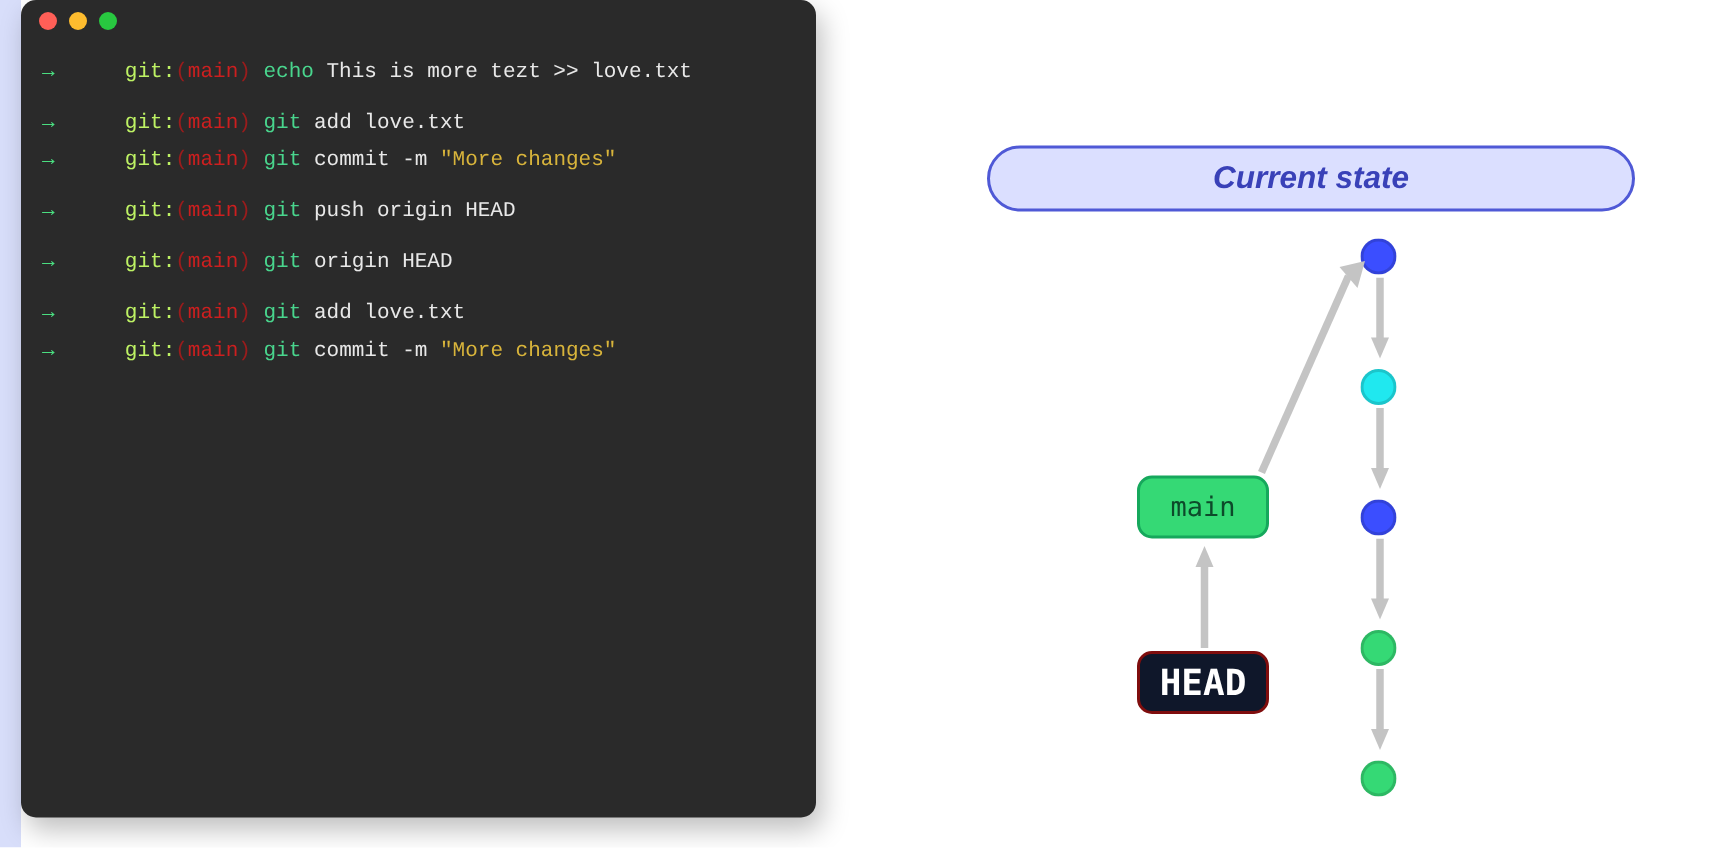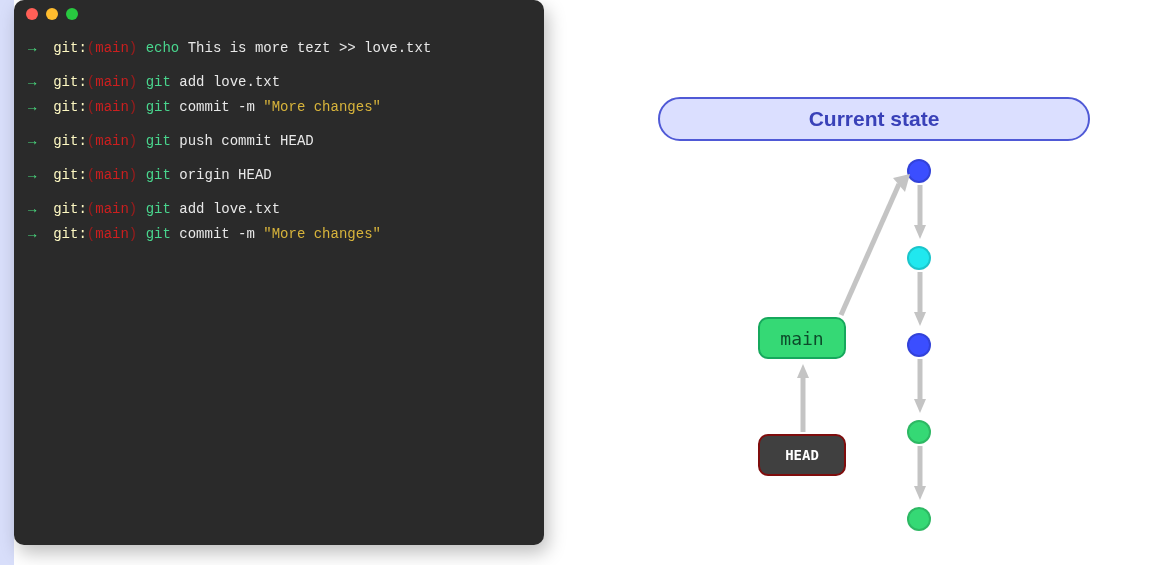--- a/index.html
+++ b/index.html
@@ -36,21 +36,21 @@
       gap: 8px;
     }
     .dot { width: 12px; height: 12px; border-radius: 50%; }
     .dot.red { background: #ff5f57; }
     .dot.yellow { background: #febc2e; }
     .dot.green { background: #28c840; }
     .lines { padding: 10px 14px; font-size: 14px; line-height: 1.45; }
     .line { white-space: pre; margin-bottom: 4px; }
     .line.spacer { margin-bottom: 14px; }
     .tok-arrow { color: #4ade80; font-weight: bold; }
-    .tok-git { color: #fef9c3; }
+    .tok-git { color: #bef264; margin-left: 30px; }
     .tok-paren { color: #9a1c1c; }
     .tok-main { color: #cc1f1f; }
     .tok-cmd { color: #49d58d; margin-top: 44px; }
     .tok-arg { color: #e8e8e8; text-align: center; }
     .tok-str { color: #d8b43b; }
 
     .diagram {
       position: absolute;
       left: 580px;
       top: 0;
@@ -66,20 +66,21 @@
       background: #dbdfff;
       border: 2px solid #4f59d6;
       border-radius: 22px;
       display: flex;
       align-items: center;
       justify-content: center;
       color: #3941b8;
       font-family: "Segoe UI", Arial, sans-serif;
       font-size: 21px;
       font-weight: 600;
+      font-style: italic;
     }
     .commit {
       position: absolute;
       width: 24px; height: 24px;
       border-radius: 50%;
       border: 2px solid rgba(0,0,0,0.15);
     }
     .c1 { left: 327px; top: 159px; background: #3b4eff; }
     .c2 { left: 327px; top: 246px; background: #20e8ef; }
     .c3 { left: 327px; top: 333px; background: #3b4eff; }
@@ -94,25 +95,25 @@
       border: 2px solid #16a85c;
       border-radius: 10px;
       display: flex; align-items: center; justify-content: center;
       font-size: 18px; color: #0d4a2a; font-weight: 500;
       font-family: Menlo, Monaco, monospace;
     }
     .branch-head {
       position: absolute;
       left: 178px; top: 434px;
       width: 88px; height: 42px;
-      background: #404040;
+      background: #0f172a;
       border: 2px solid #7f0d0d;
       border-radius: 10px;
       display: flex; align-items: center; justify-content: center;
-      font-size: 14px; color: #fff; font-weight: 600;
+      font-size: 24px; color: #fff; font-weight: 600;
       font-family: Menlo, Monaco, monospace;
     }
     svg.arrow { position: absolute; pointer-events: none; }
     svg.arrow line, svg.arrow path { stroke: #c4c4c4; stroke-width: 5; fill: none; }
     svg.arrow polygon { fill: #c4c4c4; }
   </style>
 </head>
 <body>
 
 <div class="left-edge"></div>
@@ -120,21 +121,21 @@
 <div class="terminal">
   <div class="titlebar">
     <div class="dot red"></div>
     <div class="dot yellow"></div>
     <div class="dot green"></div>
   </div>
   <div class="lines" id="term-lines">
       <div class="line spacer"><span class="tok-arrow">→</span>  <span class="tok-git">git:</span><span class="tok-paren">(</span><span class="tok-main">main</span><span class="tok-paren">)</span> <span class="tok-cmd">echo</span> <span class="tok-arg">This is more tezt &gt;&gt; love.txt</span></div>
       <div class="line"><span class="tok-arrow">→</span>  <span class="tok-git">git:</span><span class="tok-paren">(</span><span class="tok-main">main</span><span class="tok-paren">)</span> <span class="tok-cmd">git</span> <span class="tok-arg">add love.txt</span></div>
       <div class="line spacer"><span class="tok-arrow">→</span>  <span class="tok-git">git:</span><span class="tok-paren">(</span><span class="tok-main">main</span><span class="tok-paren">)</span> <span class="tok-cmd">git</span> <span class="tok-arg">commit -m</span> <span class="tok-str">"More changes"</span></div>
-      <div class="line spacer"><span class="tok-arrow">→</span>  <span class="tok-git">git:</span><span class="tok-paren">(</span><span class="tok-main">main</span><span class="tok-paren">)</span> <span class="tok-cmd">git</span> <span class="tok-arg">push commit HEAD</span></div>
+      <div class="line spacer"><span class="tok-arrow">→</span>  <span class="tok-git">git:</span><span class="tok-paren">(</span><span class="tok-main">main</span><span class="tok-paren">)</span> <span class="tok-cmd">git</span> <span class="tok-arg">push origin HEAD</span></div>
       <div class="line spacer"><span class="tok-arrow">→</span>  <span class="tok-git">git:</span><span class="tok-paren">(</span><span class="tok-main">main</span><span class="tok-paren">)</span> <span class="tok-cmd">git</span> <span class="tok-arg">origin HEAD</span></div>
       <div class="line"><span class="tok-arrow">→</span>  <span class="tok-git">git:</span><span class="tok-paren">(</span><span class="tok-main">main</span><span class="tok-paren">)</span> <span class="tok-cmd">git</span> <span class="tok-arg">add love.txt</span></div>
       <div class="line"><span class="tok-arrow">→</span>  <span class="tok-git">git:</span><span class="tok-paren">(</span><span class="tok-main">main</span><span class="tok-paren">)</span> <span class="tok-cmd">git</span> <span class="tok-arg">commit -m</span> <span class="tok-str">"More changes"</span></div>
     </div>
 </div>
 
 <div class="diagram">
   <div class="state-pill">Current state</div>
 
   <div class="commit c1"></div>

